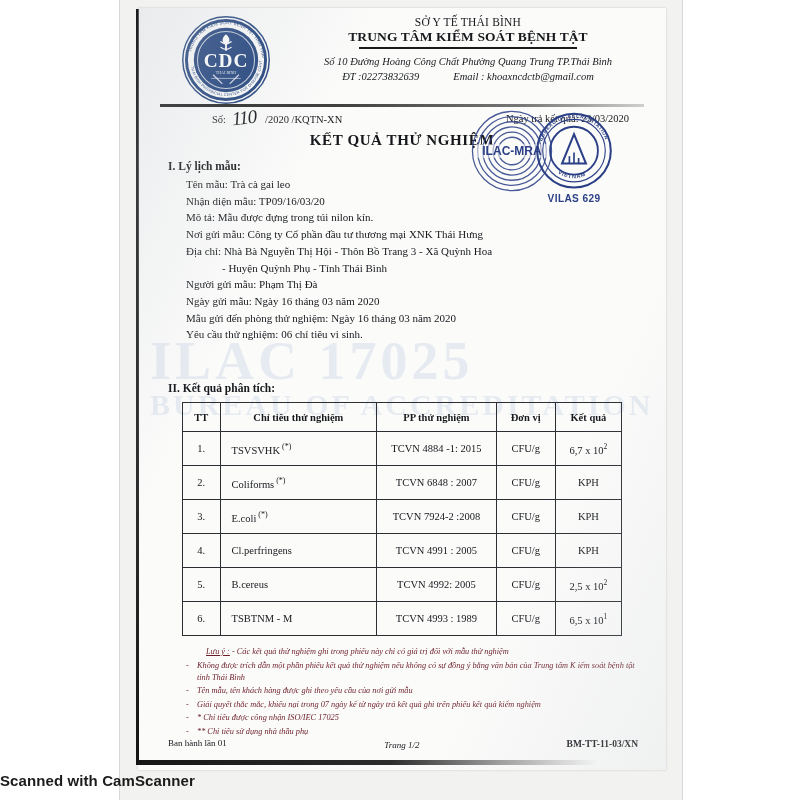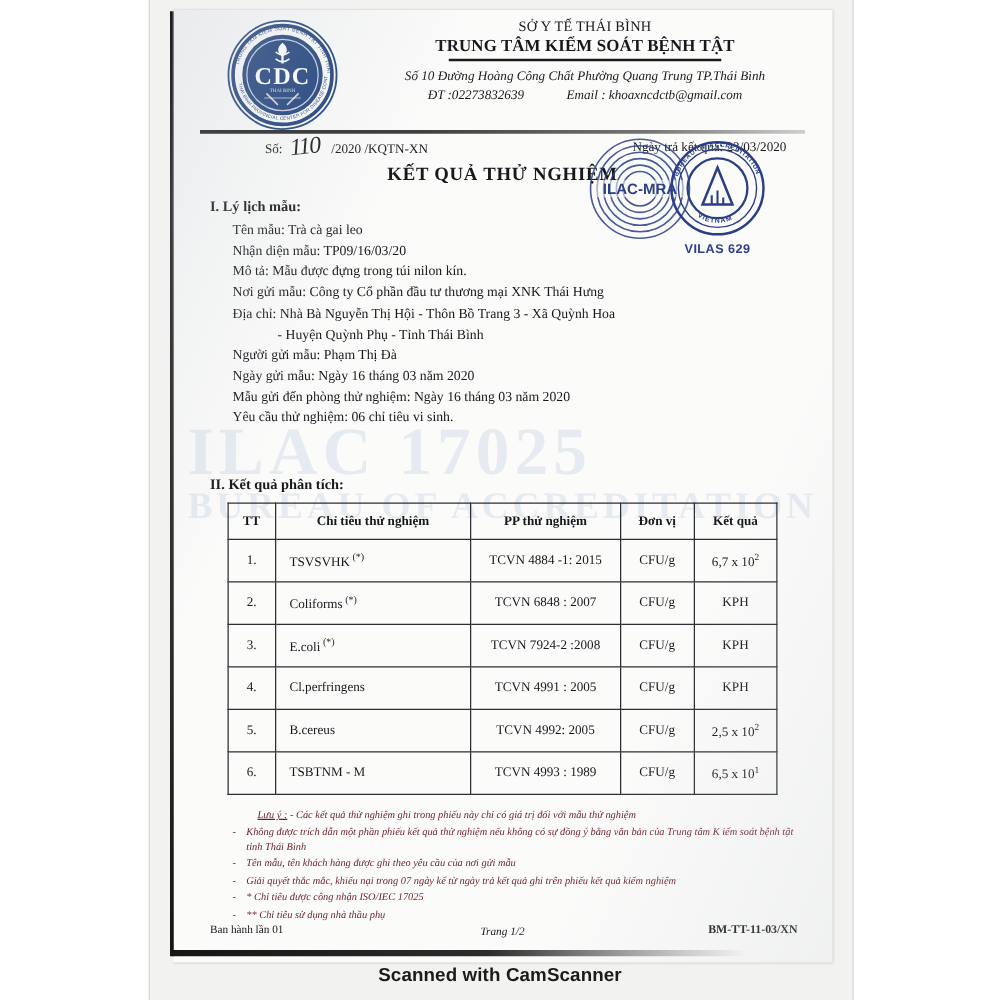--- a/index.html
+++ b/index.html
@@ -137,21 +137,21 @@
   #notes li:before{content:"-";position:absolute;left:2px;top:0;}
 
   
   #footer{position:absolute;left:0;top:730px;width:528px;height:20px;font-size:9px;}
   #f-left{position:absolute;left:30px;top:0;}
   #f-center{position:absolute;left:0;top:2px;width:528px;text-align:center;font-style:italic;font-size:9px;}
   #f-right{position:absolute;right:28px;top:1px;font-weight:bold;font-size:9.5px;}
 
   
   #camscanner{
-    position:absolute;left:0;top:772px;width:800px;text-align:center;
+    position:absolute;left:0;top:772px;width:800px;text-align:left;
     font-family:"Liberation Sans",sans-serif;
     font-size:15px;font-weight:bold;color:#1b1b1b;
     letter-spacing:.1px;
   }
 </style>
 </head>
 <body>
 
 <div id="scan-frame"></div>
 <div id="page-sheet"></div>

